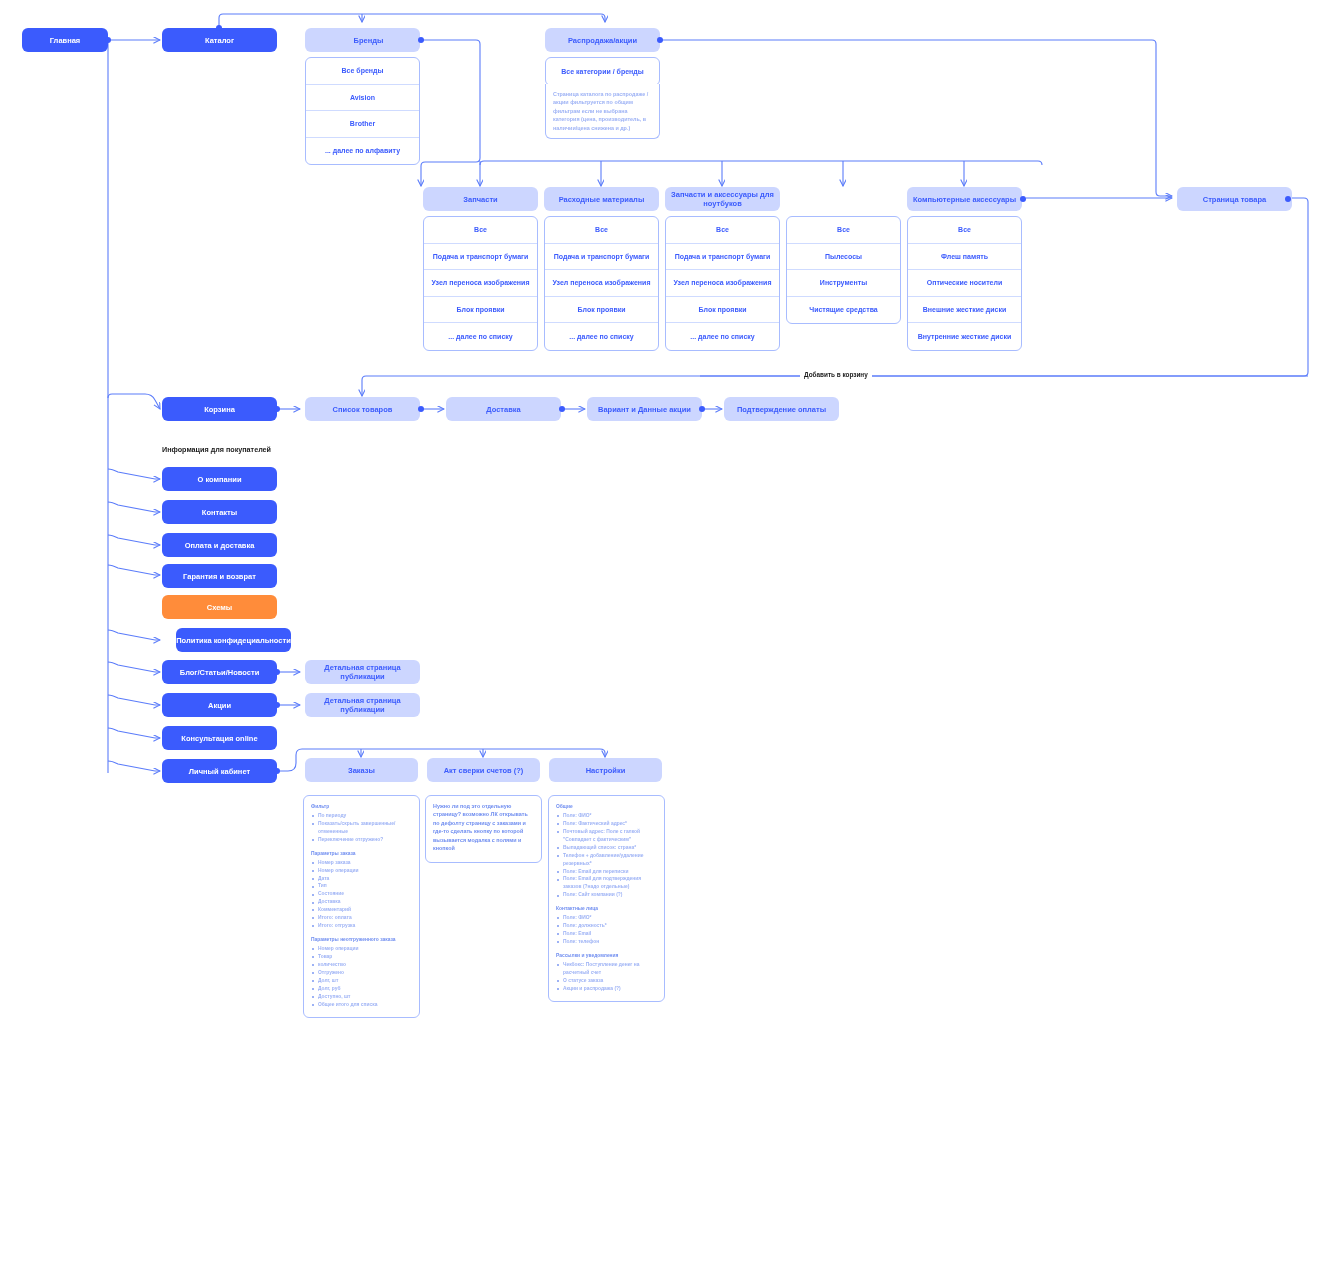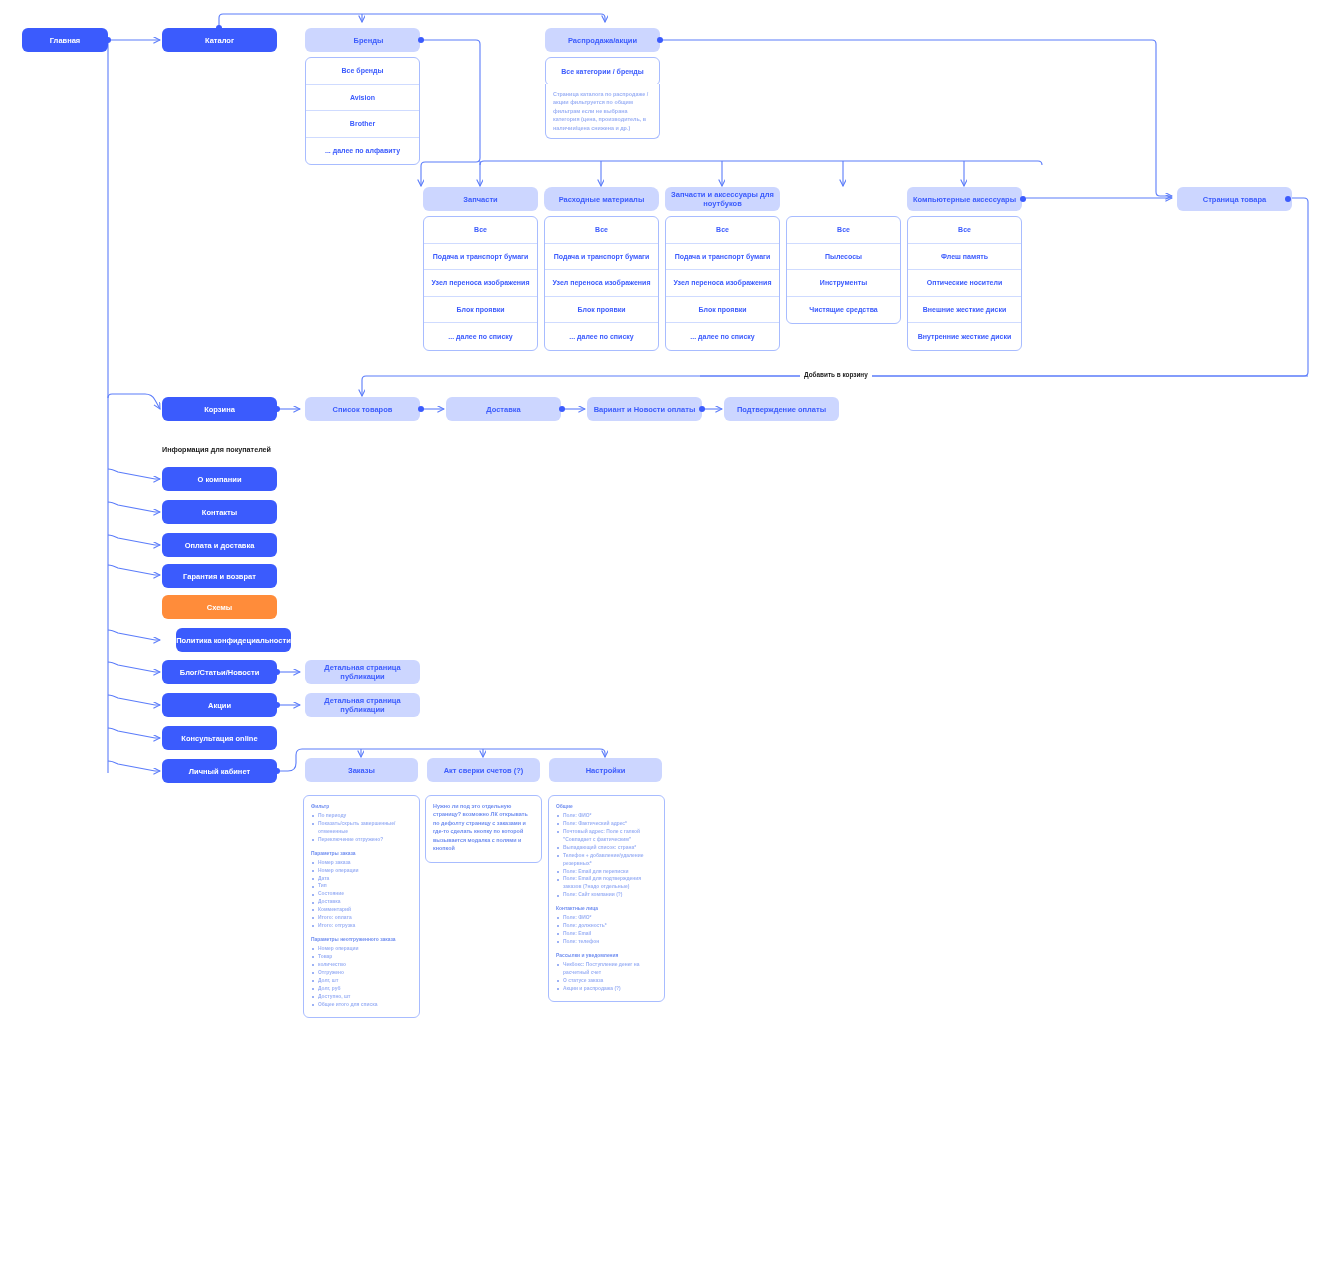--- a/index.html
+++ b/index.html
@@ -132,21 +132,21 @@
     <span>Запчасти</span>
   </div>
   <div class="listbox" style="left:423px;top:216px;width:115px;">
     <div class="row">Все</div>
     <div class="row">Подача и транспорт бумаги</div>
     <div class="row">Узел переноса изображения</div>
     <div class="row">Блок проявки</div>
     <div class="row">... далее по списку</div>
   </div>
 
-  <div class="node light" style="left:544px;top:187px;width:115px;height:24px;border-radius:8px;">
+  <div class="node light" style="left:544px;top:187px;width:115px;height:24px;">
     <span>Расходные материалы</span>
   </div>
   <div class="listbox" style="left:544px;top:216px;width:115px;">
     <div class="row">Все</div>
     <div class="row">Подача и транспорт бумаги</div>
     <div class="row">Узел переноса изображения</div>
     <div class="row">Блок проявки</div>
     <div class="row">... далее по списку</div>
   </div>
 
@@ -199,21 +199,21 @@
     <span>Список товаров</span>
   </div>
   <div class="dot" style="left:418px;top:406px;"></div>
 
   <div class="node light" style="left:446px;top:397px;width:115px;height:24px;">
     <span>Доставка</span>
   </div>
   <div class="dot" style="left:559px;top:406px;"></div>
 
   <div class="node light" style="left:587px;top:397px;width:115px;height:24px;">
-    <span>Вариант и Новости оплаты</span>
+    <span>Вариант и Данные акции</span>
   </div>
   <div class="dot" style="left:699px;top:406px;"></div>
 
   <div class="node light" style="left:724px;top:397px;width:115px;height:24px;">
     <span>Подтверждение оплаты</span>
   </div>
 
   <div class="secttitle" style="left:162px;top:445px;">Информация для покупателей</div>
 
   <div class="node primary" style="left:162px;top:467px;width:115px;height:24px;">

